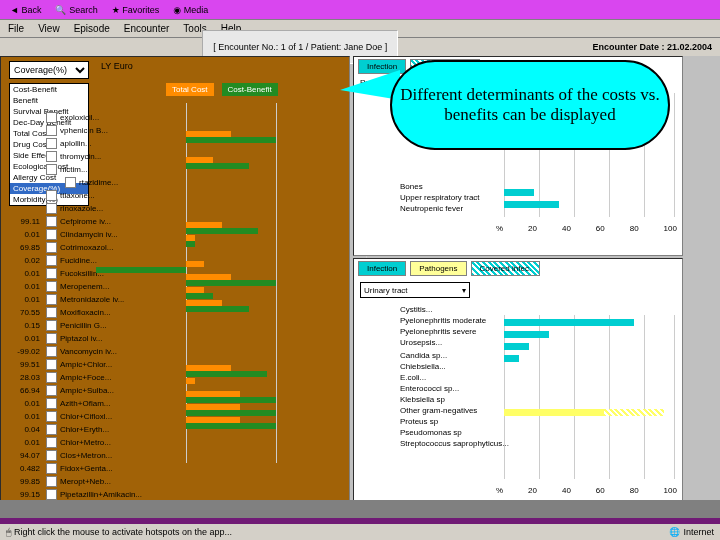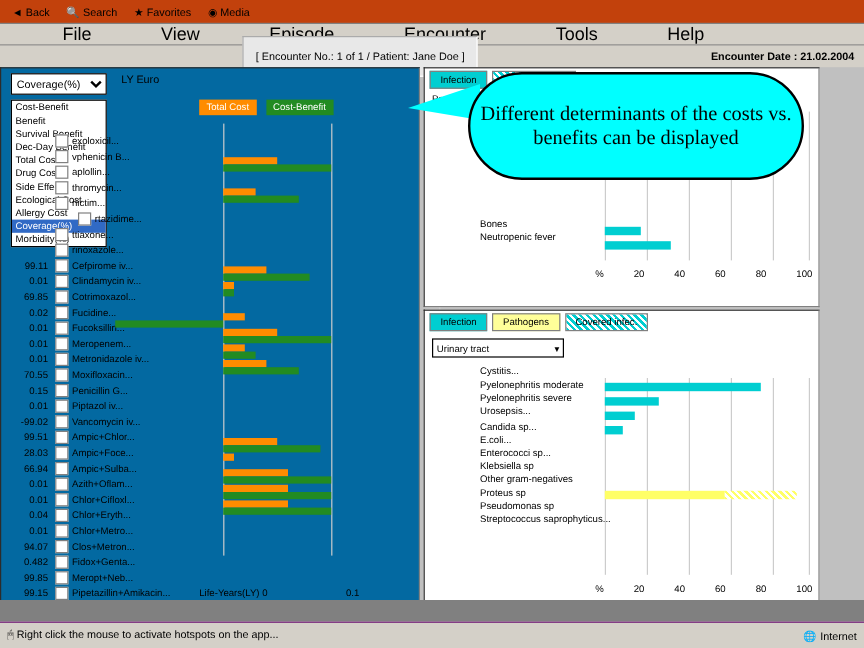--- a/index.html
+++ b/index.html
@@ -1,25 +1,25 @@
 <!DOCTYPE html>
 <html><head>
 <meta charset="utf-8">
 <style>
 * { box-sizing: border-box; margin: 0; padding: 0; font-family: Arial, sans-serif; }
 body { width: 720px; height: 540px; background: #c0c0c0; font-size: 9px; overflow: hidden; position: relative; }
-.toolbar { height: 20px; background: #c2410c; border-bottom: 1px solid #808080; display: flex; align-items: center; padding: 0 4px; gap: 2px; }
+.toolbar { height: 20px; background: #d946ef; border-bottom: 1px solid #808080; display: flex; align-items: center; padding: 0 4px; gap: 2px; }
 .toolbar-btn { padding: 2px 6px; cursor: pointer; font-size: 9px; }
 .menubar { height: 18px; background: #d4d0c8; border-bottom: 1px solid #808080; display: flex; align-items: center; padding: 0 8px; gap: 14px; }
-.menu-item { font-size: 15px; cursor: pointer; margin-left: 44px; }
+.menu-item { font-size: 10px; cursor: pointer; }
 .encounter-info { height: 18px; background: #d4d0c8; display: flex; align-items: center; justify-content: space-between; padding: 0 8px; font-size: 9px; }
 .encounter-info .center { background: #e8e8e8; padding: 11px 10px; border: 1px inset #fff; }
 .encounter-info .right { font-weight: bold; }
 .main { display: flex; height: 460px; }
-.left-panel { width: 350px; background: #0369a1; border: 1px inset #808080; position: relative; text-decoration: underline; }
+.left-panel { width: 350px; background: #a16207; border: 1px inset #808080; position: relative; text-decoration: underline; }
 .right-panel { width: 330px; display: flex; flex-direction: column; gap: 2px; margin-left: 3px; }
 .lr-dropdown { position: absolute; top: 4px; left: 8px; width: 80px; height: 18px; border: 1px solid #000; background: #fff; font-size: 9px; }
 .lr-header { position: absolute; top: 4px; left: 100px; font-size: 9px; }
 .lr-listbox { position: absolute; top: 26px; left: 8px; width: 80px; background: #fff; border: 1px solid #000; font-size: 8px; }
 .lr-listbox div { padding: 1px 3px; cursor: pointer; }
 .lr-listbox div.sel { background: #316ac5; color: #fff; }
 .drug-row { position: absolute; display: flex; align-items: center; height: 13px; font-size: 8px; }
 .drug-val { width: 34px; text-align: right; padding-right: 3px; }
 .drug-chk { width: 11px; height: 11px; border: 1px solid #808080; background: #fff; margin: 0 3px; }
 .drug-name { width: 90px; white-space: nowrap; overflow: hidden; }
@@ -48,21 +48,21 @@
 .site-row span:first-child { width: 130px; margin-left: 40px; }
 .right-chart { position: absolute; left: 140px; top: 36px; width: 185px; height: 140px; }
 .right-chart2 { position: absolute; left: 140px; top: 56px; width: 185px; height: 180px; }
 .rvline { position: absolute; top: 0; bottom: 16px; width: 1px; background: #ccc; }
 .rbar { position: absolute; height: 7px; }
 .rx-axis { position: absolute; bottom: 0; width: 100%; display: flex; justify-content: space-between; font-size: 8px; padding: 0 2px; }
 .dropdown-box { width: 110px; height: 16px; border: 1px solid #000; margin: 4px 6px; font-size: 8px; padding: 1px 3px; background: #fff; display: flex; justify-content: space-between; align-items: center; }
 .callout { position: absolute; top: 60px; left: 390px; width: 280px; height: 90px; background: #00ffff; border: 2px solid #000; border-radius: 50px; display: flex; align-items: center; justify-content: flex-end; text-align: center; z-index: 100; }
 .callout-text { font-family: 'Times New Roman', serif; font-size: 17px; line-height: 1.2; }
 .callout-tail { position: absolute; top: 70px; left: 340px; width: 0; height: 0; border-right: 60px solid #00ffff; border-top: 20px solid transparent; border-bottom: 10px solid transparent; z-index: 99; }
-.statusbar { position: absolute; bottom: 0; left: 0; right: 0; height: 22px; background: #d4d0c8; border-top: 1px solid #701a75; display: flex; align-items: center; padding: 0 6px; font-size: 9px; justify-content: space-between; }
+.statusbar { position: absolute; bottom: 0; left: 0; right: 0; height: 22px; background: #d4d0c8; border-top: 6px solid #701a75; display: flex; align-items: center; padding: 0 6px; font-size: 9px; justify-content: space-between; }
 .thumbs { position: absolute; bottom: 22px; left: 0; right: 0; height: 18px; background: #808080; }
 </style>
 </head>
 <body>
 
 <div class="toolbar">
   <span class="toolbar-btn">◄ <span>Back</span></span>
   <span class="toolbar-btn">🔍 <span>Search</span></span>
   <span class="toolbar-btn">★ <span>Favorites</span></span>
   <span class="toolbar-btn">◉ <span>Media</span></span>
@@ -285,38 +285,36 @@
           <div class="bar green" style="top: 138px; left: 20px; width: 9px;"></div>
           <div class="bar green" style="top: 164px; left: -70px; width: 90px;"></div>
           <div class="bar green" style="top: 177px; left: 20px; width: 90px;"></div>
           <div class="bar green" style="top: 190px; left: 20px; width: 27px;"></div>
           <div class="bar green" style="top: 203px; left: 20px; width: 63px;"></div>
           <div class="bar green" style="top: 268px; left: 20px; width: 81px;"></div>
           <div class="bar green" style="top: 294px; left: 20px; width: 90px;"></div>
           <div class="bar green" style="top: 307px; left: 20px; width: 90px;"></div>
           <div class="bar green" style="top: 320px; left: 20px; width: 90px;"></div>
         </div>
-      <div class="x-axis" style="position:absolute;bottom:4px;left:0;width:210px;font-size:8px;">
-        <span>Life-Years(LY) 0</span>
-        <span>0.1</span>
-        <span>0.2</span>
-      </div>
     </div>
   </div>
 
   <div class="right-panel">
     <div class="right-box top">
       <div class="tab-row">
         <span class="tab infection">Infection</span>
         <span class="tab covered">Covered infec.</span>
       </div>
       <div class="prob-label">Probability of Infection (All sites) ...</div>
       <div class="site-list" id="site-list-top" style="margin-top:90px;">
           <div class="site-row">
             <span>Bones</span>
+          </div>
+          <div class="site-row">
+            <span>Upper respiratory tract</span>
           </div>
           <div class="site-row">
             <span>Neutropenic fever</span>
           </div>
         </div>
       <div class="right-chart">
         <div class="rvline" style="left:10px"></div>
           <div class="rvline" style="left:45px"></div>
           <div class="rvline" style="left:80px"></div>
           <div class="rvline" style="left:115px"></div>
@@ -356,20 +354,23 @@
             <span>Pyelonephritis severe</span>
           </div>
           <div class="site-row">
             <span>Urosepsis...</span>
           </div>
           <div class="site-row">
             <span></span>
           </div>
           <div class="site-row">
             <span>Candida sp...</span>
+          </div>
+          <div class="site-row">
+            <span>Chiebsiella...</span>
           </div>
           <div class="site-row">
             <span>E.coli...</span>
           </div>
           <div class="site-row">
             <span>Enterococci sp...</span>
           </div>
           <div class="site-row">
             <span>Klebsiella sp</span>
           </div>

